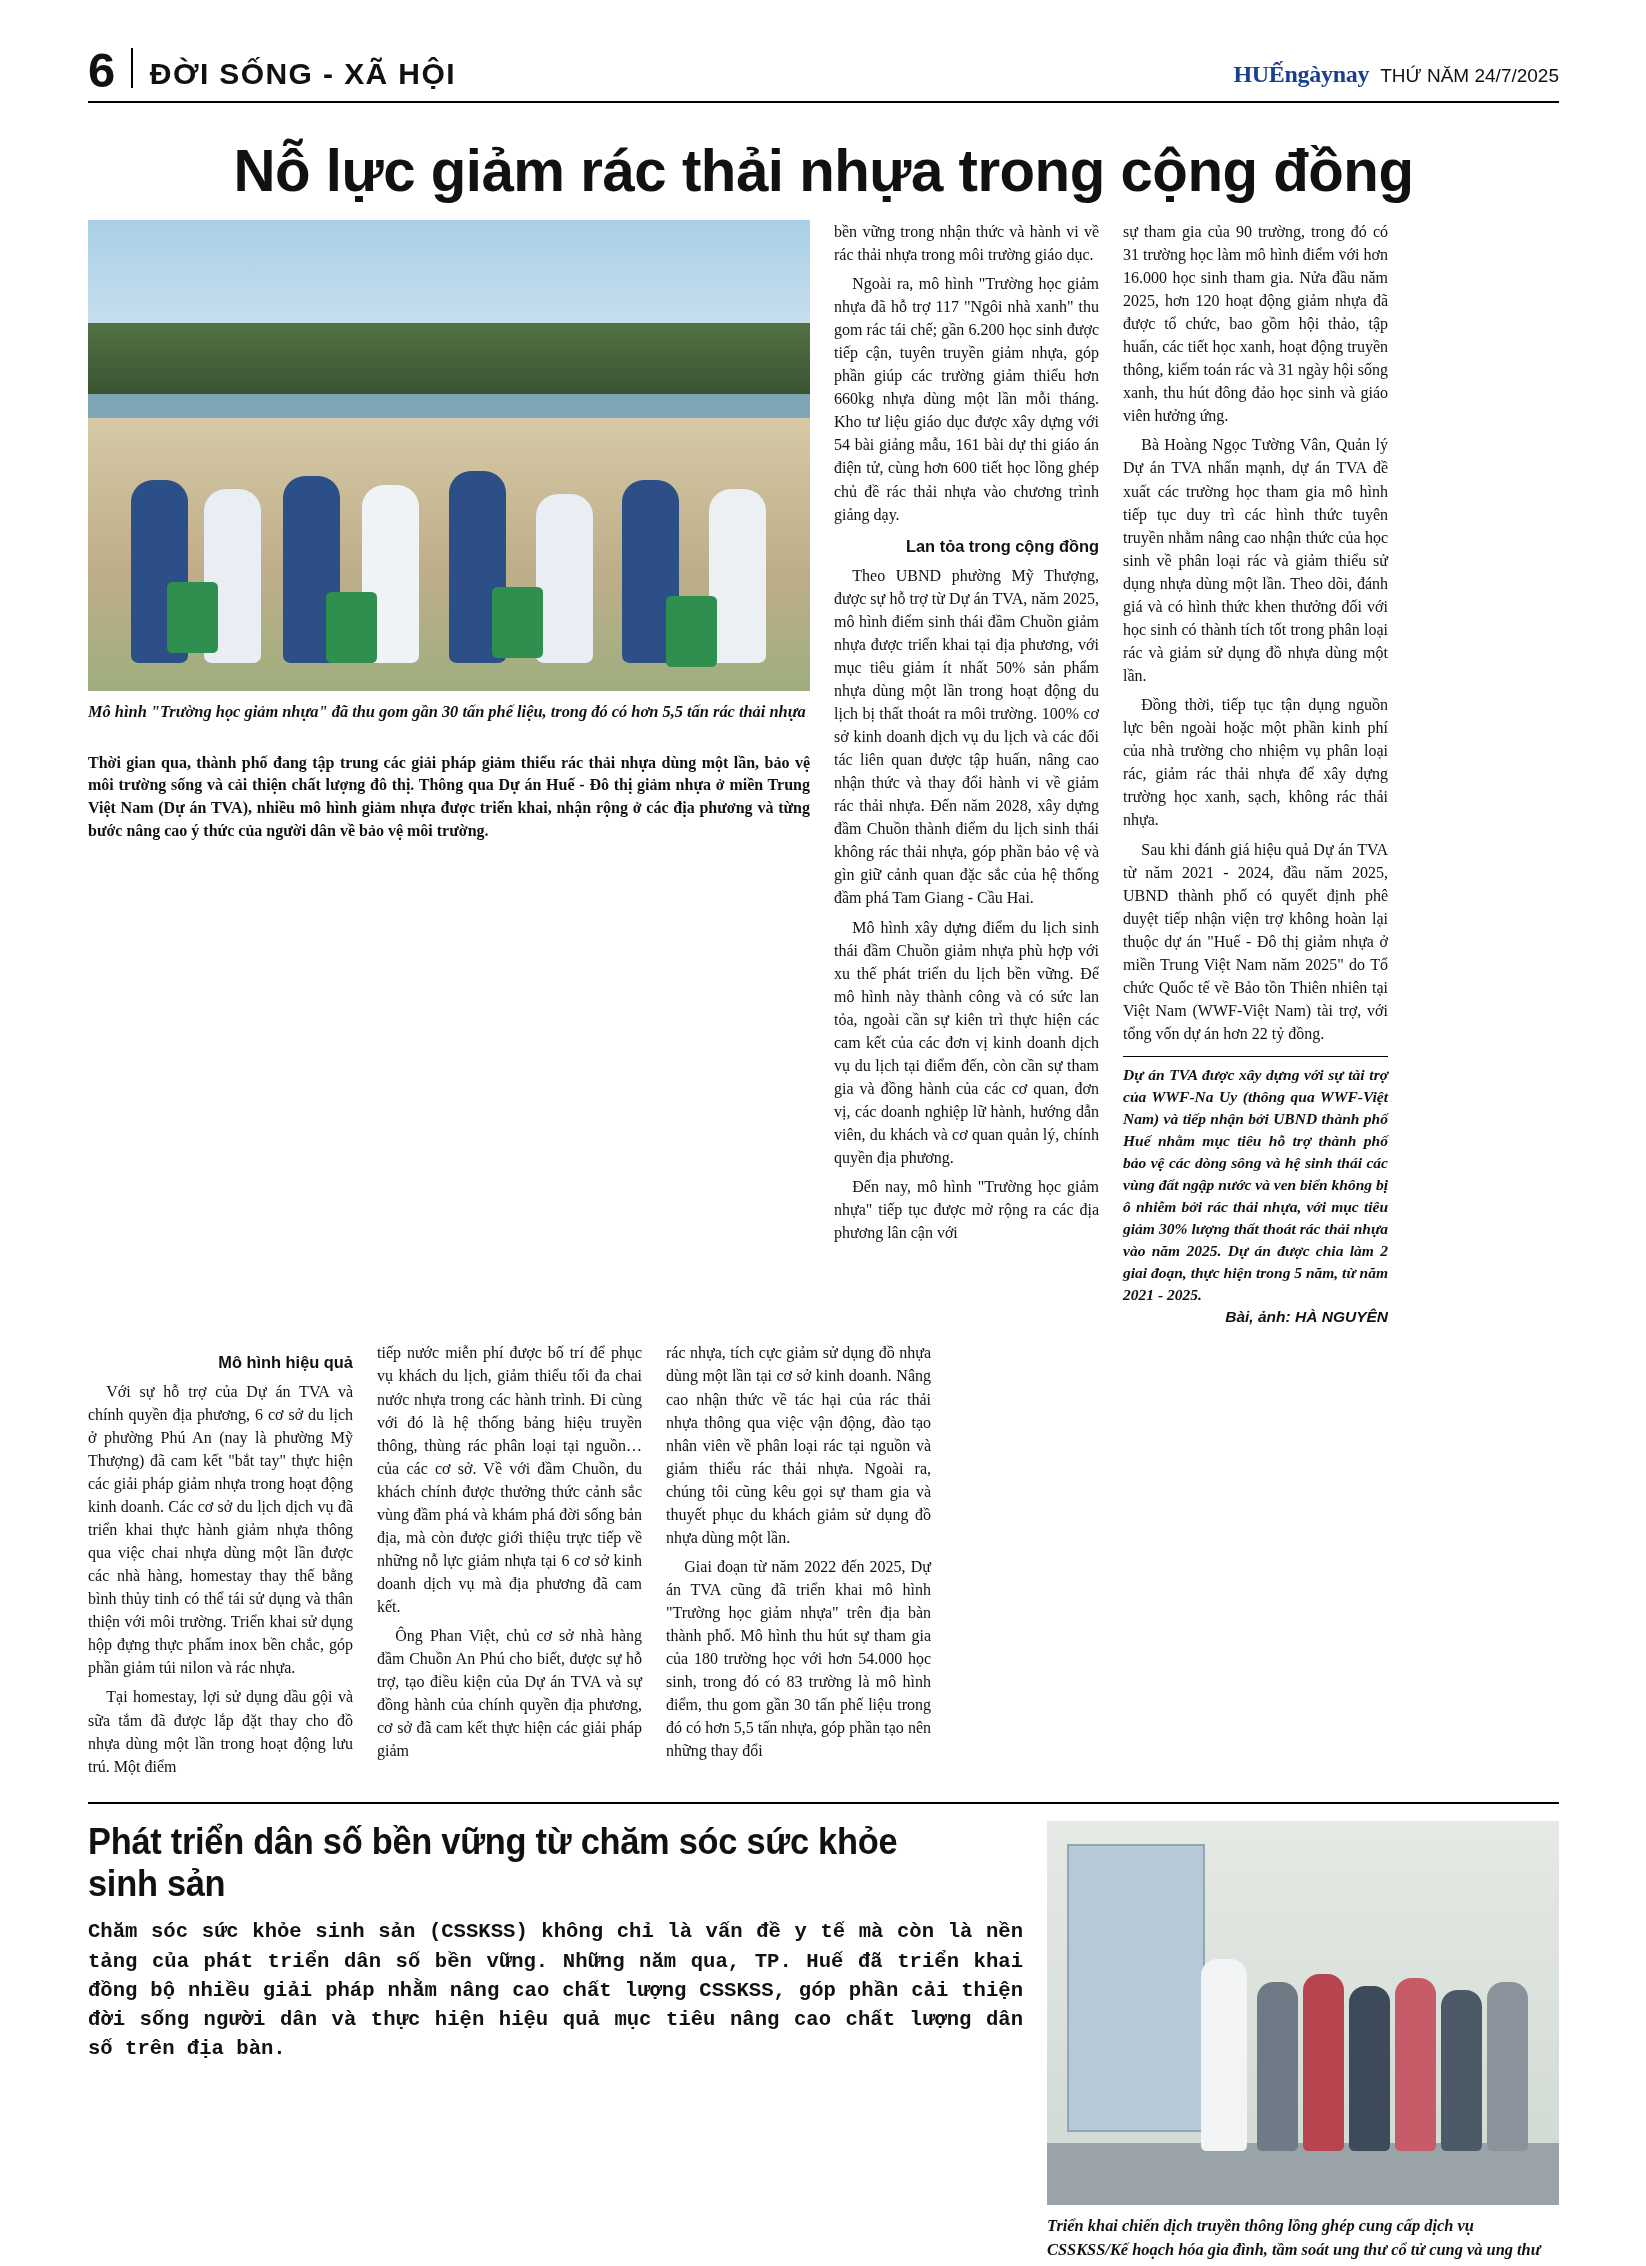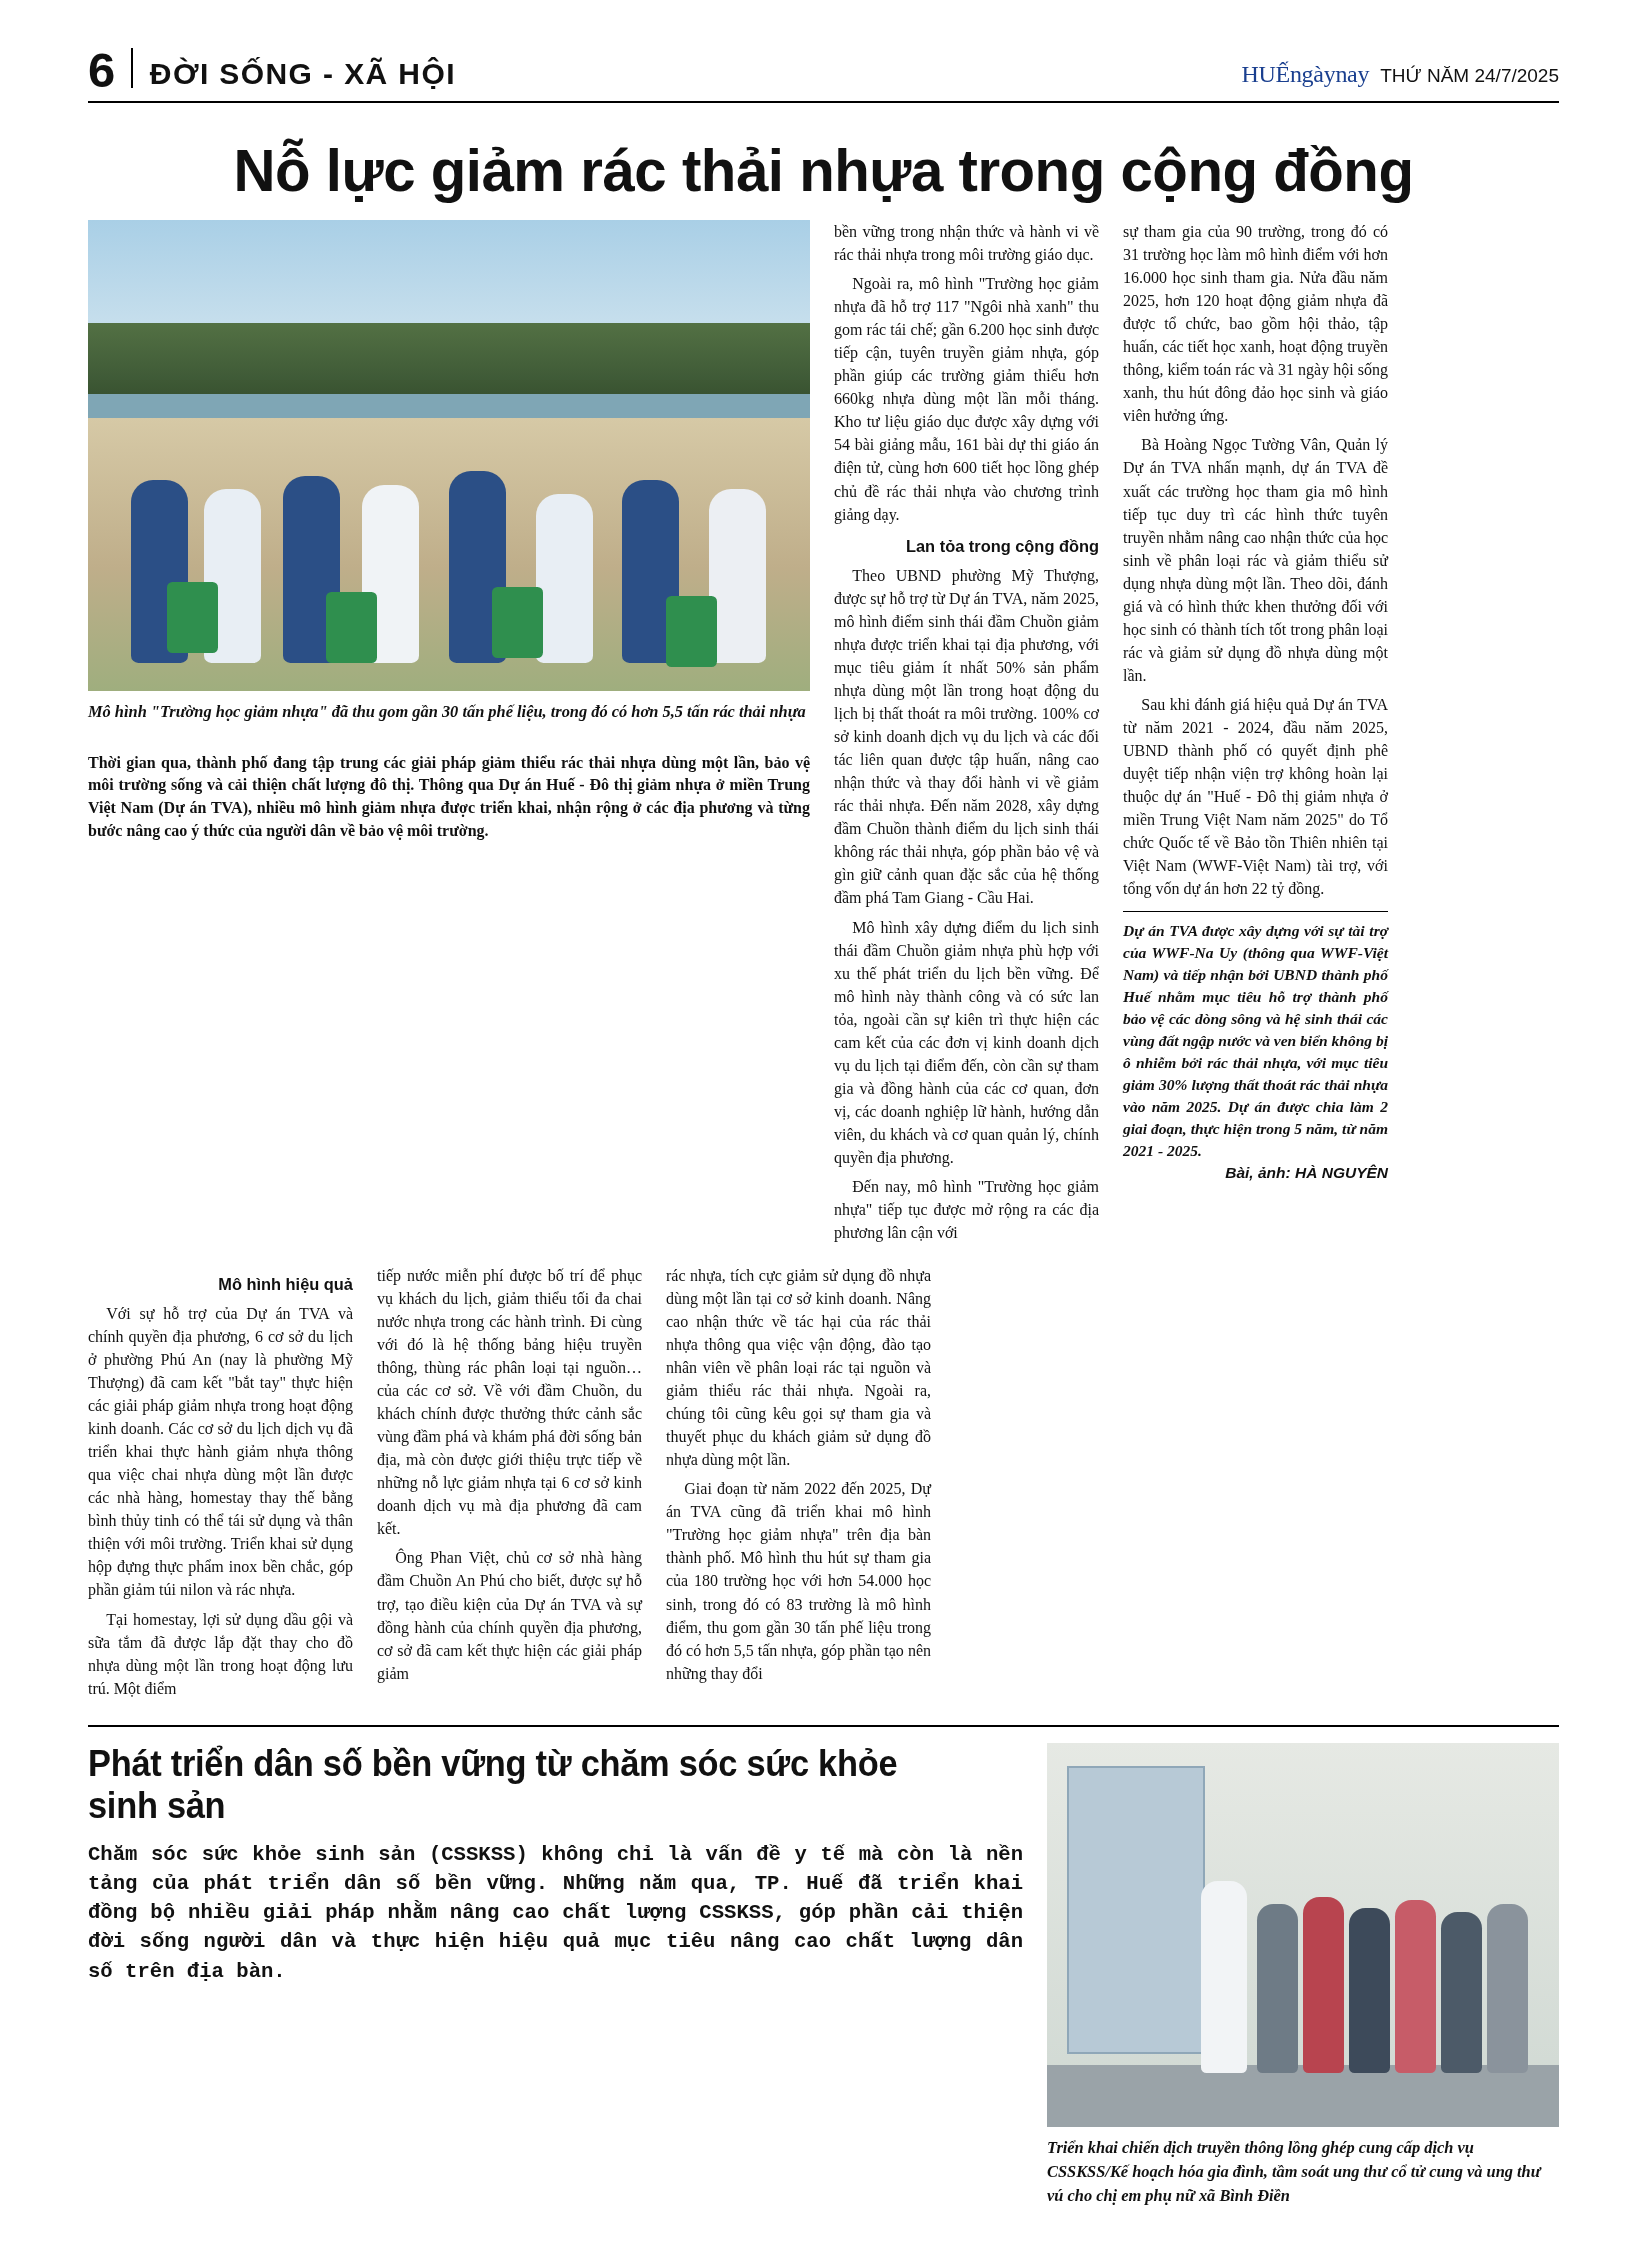--- a/index.html
+++ b/index.html
@@ -60,21 +60,21 @@
   }
   .mast-right {
     display: flex;
     align-items: baseline;
     gap: 11px;
     padding-bottom: 4.6px;
   }
   .mast-brand {
     font-family: "Liberation Serif", serif;
     font-size: 24px;
-    font-weight: 400;
+    font-weight: 700;
     color: #1a3f8f;
     letter-spacing: -0.3px;
   }
   .mast-date {
     font-family: "Liberation Sans", sans-serif;
     font-size: 19px;
     font-weight: 400;
     color: #111;
   }
 
@@ -293,20 +293,21 @@
           <p class="noindent">bền vững trong nhận thức và hành vi về rác thải nhựa trong môi trường giáo dục.</p>
           <p>Ngoài ra, mô hình "Trường học giảm nhựa đã hỗ trợ 117 "Ngôi nhà xanh" thu gom rác tái chế; gần 6.200 học sinh được tiếp cận, tuyên truyền giảm nhựa, góp phần giúp các trường giảm thiểu hơn 660kg nhựa dùng một lần mỗi tháng. Kho tư liệu giáo dục được xây dựng với 54 bài giảng mẫu, 161 bài dự thi giáo án điện tử, cùng hơn 600 tiết học lồng ghép chủ đề rác thải nhựa vào chương trình giảng dạy.</p>
           <div class="subhead">Lan tỏa trong cộng đồng</div>
           <p>Theo UBND phường Mỹ Thượng, được sự hỗ trợ từ Dự án TVA, năm 2025, mô hình điểm sinh thái đầm Chuồn giảm nhựa được triển khai tại địa phương, với mục tiêu giảm ít nhất 50% sản phẩm nhựa dùng một lần trong hoạt động du lịch bị thất thoát ra môi trường. 100% cơ sở kinh doanh dịch vụ du lịch và các đối tác liên quan được tập huấn, nâng cao nhận thức và thay đổi hành vi về giảm rác thải nhựa. Đến năm 2028, xây dựng đầm Chuồn thành điểm du lịch sinh thái không rác thải nhựa, góp phần bảo vệ và gìn giữ cảnh quan đặc sắc của hệ thống đầm phá Tam Giang - Cầu Hai.</p>
           <p>Mô hình xây dựng điểm du lịch sinh thái đầm Chuồn giảm nhựa phù hợp với xu thế phát triển du lịch bền vững. Để mô hình này thành công và có sức lan tỏa, ngoài cần sự kiên trì thực hiện các cam kết của các đơn vị kinh doanh dịch vụ du lịch tại điểm đến, còn cần sự tham gia và đồng hành của các cơ quan, đơn vị, các doanh nghiệp lữ hành, hướng dẫn viên, du khách và cơ quan quản lý, chính quyền địa phương.</p>
           <p>Đến nay, mô hình "Trường học giảm nhựa" tiếp tục được mở rộng ra các địa phương lân cận với</p>
         </div>
         <div class="col a1-c4">
           <p class="noindent">sự tham gia của 90 trường, trong đó có 31 trường học làm mô hình điểm với hơn 16.000 học sinh tham gia. Nửa đầu năm 2025, hơn 120 hoạt động giảm nhựa đã được tổ chức, bao gồm hội thảo, tập huấn, các tiết học xanh, hoạt động truyền thông, kiểm toán rác và 31 ngày hội sống xanh, thu hút đông đảo học sinh và giáo viên hưởng ứng.</p>
           <p>Bà Hoàng Ngọc Tường Vân, Quản lý Dự án TVA nhấn mạnh, dự án TVA đề xuất các trường học tham gia mô hình tiếp tục duy trì các hình thức tuyên truyền nhằm nâng cao nhận thức của học sinh về phân loại rác và giảm thiểu sử dụng nhựa dùng một lần. Theo dõi, đánh giá và có hình thức khen thưởng đối với học sinh có thành tích tốt trong phân loại rác và giảm sử dụng đồ nhựa dùng một lần.</p>
+          <p>Đồng thời, tiếp tục tận dụng nguồn lực bên ngoài hoặc một phần kinh phí của nhà trường cho nhiệm vụ phân loại rác, giảm rác thải nhựa để xây dựng trường học xanh, sạch, không rác thải nhựa.</p>
           <p>Sau khi đánh giá hiệu quả Dự án TVA từ năm 2021 - 2024, đầu năm 2025, UBND thành phố có quyết định phê duyệt tiếp nhận viện trợ không hoàn lại thuộc dự án "Huế - Đô thị giảm nhựa ở miền Trung Việt Nam năm 2025" do Tổ chức Quốc tế về Bảo tồn Thiên nhiên tại Việt Nam (WWF-Việt Nam) tài trợ, với tổng vốn dự án hơn 22 tỷ đồng.</p>
           <div class="box-note">Dự án TVA được xây dựng với sự tài trợ của WWF-Na Uy (thông qua WWF-Việt Nam) và tiếp nhận bởi UBND thành phố Huế nhằm mục tiêu hỗ trợ thành phố bảo vệ các dòng sông và hệ sinh thái các vùng đất ngập nước và ven biển không bị ô nhiễm bởi rác thải nhựa, với mục tiêu giảm 30% lượng thất thoát rác thải nhựa vào năm 2025. Dự án được chia làm 2 giai đoạn, thực hiện trong 5 năm, từ năm 2021 - 2025.</div>
           <div class="byline">Bài, ảnh: HÀ NGUYÊN</div>
         </div>
       </div>
     </div>
 
     <div class="a1-bottom">
       <div class="col a1-b1">
         <div class="subhead">Mô hình hiệu quả</div>

